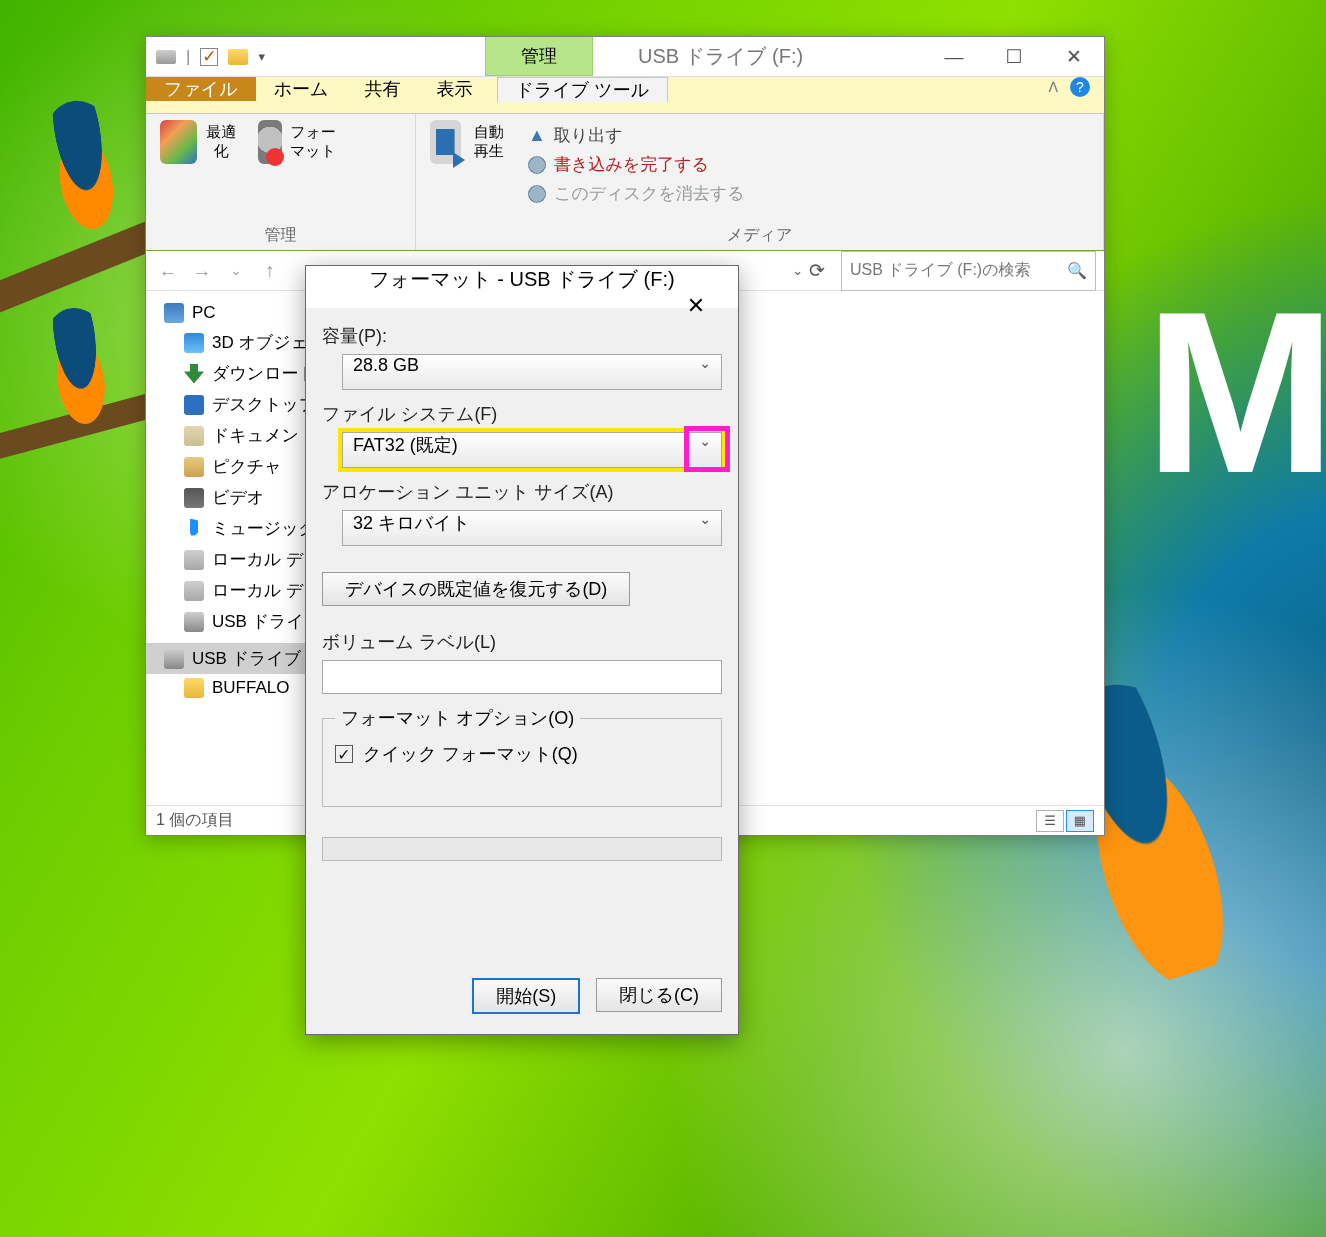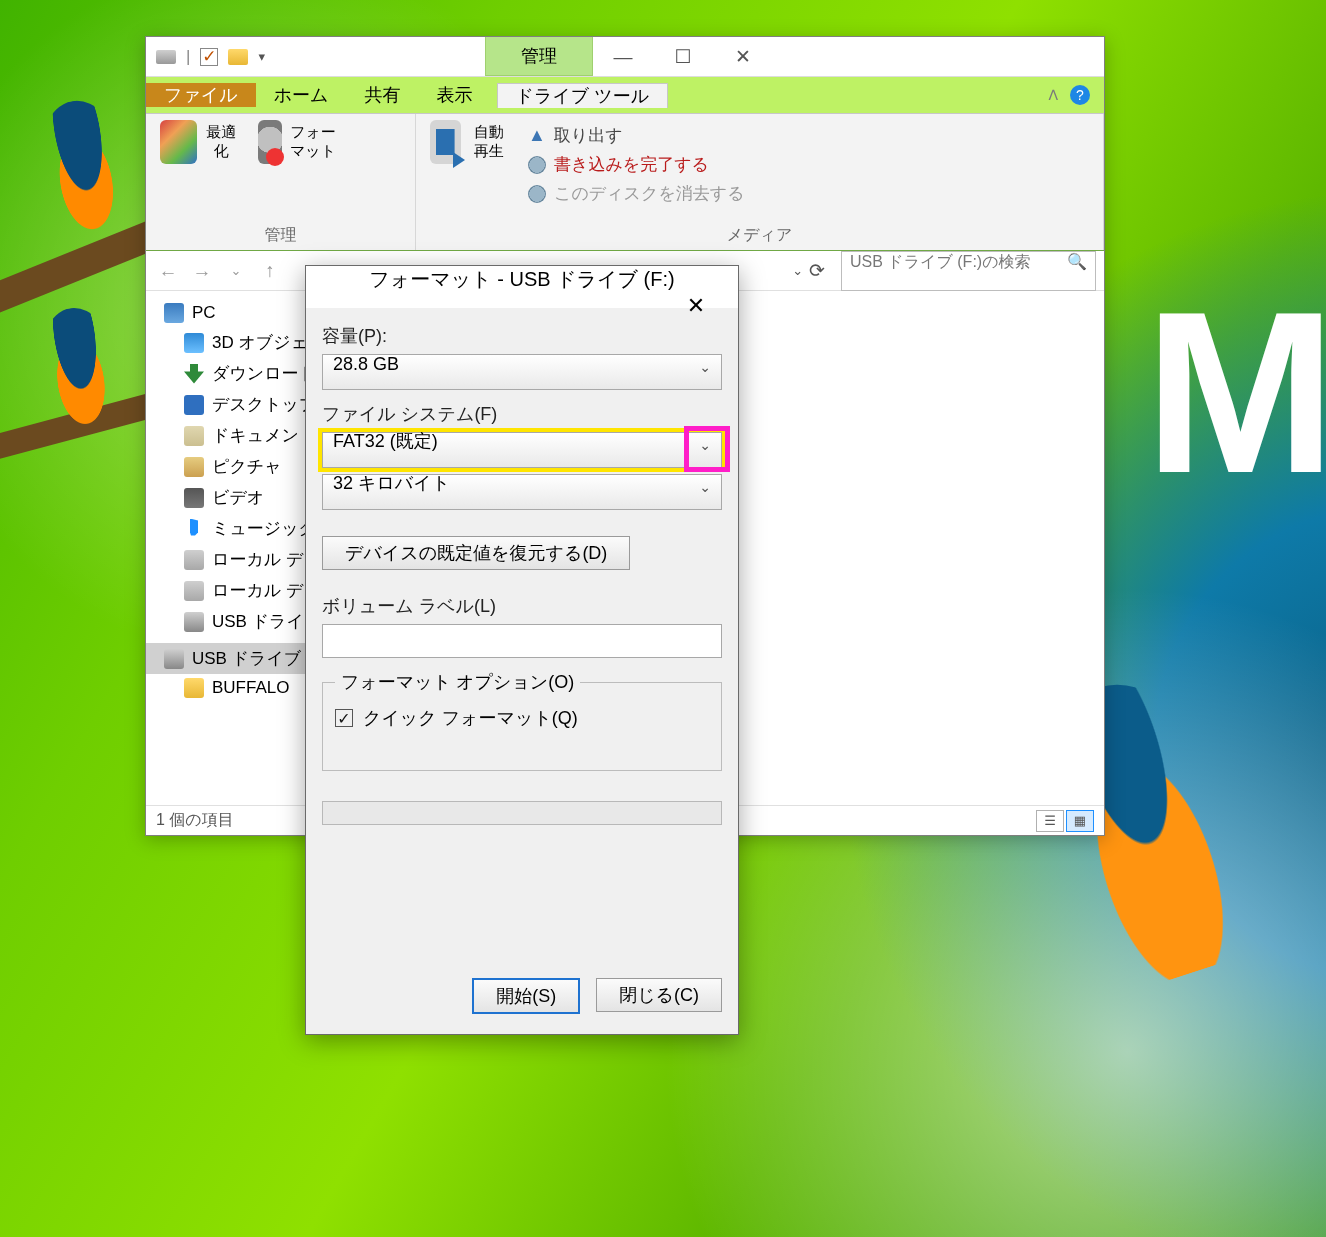--- a/index.html
+++ b/index.html
@@ -50,21 +50,21 @@
   .qat-sep { color:#888; }
   .contextual-tab {
     display:flex; flex-direction:column; justify-content:center; align-items:center;
     padding:0 35px; background:#b6e58a; border:1px solid #9fd06f; border-top:none;
     margin-left:210px; font-size:18px;
   }
   .titlebar-text { flex:1; display:flex; align-items:center; padding-left:45px; color:#777; font-size:20px; }
   .winctrls { display:flex; }
   .winbtn { width:60px; display:flex; align-items:center; justify-content:center; font-size:19px; color:#555; }
 
-  .ribbon-tabs { height:36px; background:#bef264; display:flex; align-items:center; font-size:18px; }
+  .ribbon-tabs { height:36px; background:#fef9c3; display:flex; align-items:flex-start; font-size:18px; }
   .rtab { padding:0 18px; display:flex; align-items:center; cursor:default; }
   .rtab.file { background:#c8871b; color:#fff; }
   .rtab.drivetools { background:#f3f3f3; border:1px solid #c7c7c7; border-bottom:none; margin-left:6px; }
   .help { margin-left:auto; display:flex; align-items:center; gap:12px; padding-right:14px; color:#0078d7; }
   .caret { color:#7a7a7a; font-size:14px; }
 
   .ribbon { background:#f3f3f3; border-top:1px solid #c7c7c7; border-bottom:1px solid #70a845; height:138px; display:flex; }
   .rgroup { border-right:1px solid #d7d7d7; display:flex; flex-direction:column; }
   .rrow { flex:1; display:flex; align-items:flex-start; gap:18px; padding:6px 14px 0; }
   .rgrlabel { text-align:center; font-size:16px; color:#666; padding-bottom:4px; }
@@ -80,21 +80,21 @@
   .media-list .mi { display:flex; align-items:center; gap:8px; }
   .mi .eject { color:#3c76b4; font-size:18px; }
   .mi .globe { width:18px;height:18px;border-radius:50%;background:radial-gradient(circle,#9bb6c8 0 60%,#6b8aa0 61% 100%); }
 
   .navrow { height:40px; display:flex; align-items:center; padding:4px 8px; gap:6px; background:#fff; border-bottom:1px solid #e0e0e0; font-size:19px; color:#999; }
   .navbtn { width:28px; text-align:center; }
   .refresh-wrap { margin-left:auto; display:flex; align-items:center; gap:6px; }
   .crumb-dd { font-size:13px; color:#555; }
   .searchbox {
     width:255px; height:40px; border:1px solid #bdbdbd; background:#fff;
-    margin-left:10px; display:flex; padding:0 8px; font-size:16px; color:#777;
+    margin-left:10px; display:flex; align-items:center; padding:0 8px; font-size:16px; color:#777;
   }
   .searchbox .mag { margin-left:auto; color:#666; }
 
   .body { flex:1; display:flex; background:#fff; }
   .tree { width:185px; border-right:1px solid #e5e5e5; padding:8px 0; font-size:17px; overflow:hidden; }
   .tnode { display:flex; align-items:center; gap:8px; padding:4px 6px 4px 18px; white-space:nowrap; }
   .tnode.lvl1 { padding-left:38px; }
   .tnode.sel { background:#d0d0d0; }
   .ticon { width:20px; height:20px; flex:none; border-radius:3px; }
   .ti-pc   { background:linear-gradient(#3a7bbf,#6aa8e0); }
@@ -122,21 +122,21 @@
     background:#f0f0f0; border:1px solid #6a6a6a;
     box-shadow:0 6px 24px rgba(0,0,0,.35);
     display:flex; flex-direction:column; font-size:18px;
   }
   .dtitlebar { height:42px; background:#fff; display:flex; align-items:center; padding:0 20px; font-size:20px;flex-direction:column; }
   .dclose { margin-left:auto; width:44px; text-align:center; font-size:22px; }
   .dbody { flex:1; padding:10px 16px 0; display:flex; flex-direction:column; gap:6px; }
   .lbl { font-size:18px; color:#222; margin-top:6px; }
   .combo {
     height:36px; border:1px solid #a8a8a8; background:linear-gradient(#fff,#e9e9e9);
-    display:flex; align-items:flex-end; padding:14px 10px; font-size:18px;
+    display:flex; align-items:flex-start; padding:0 10px; font-size:18px;margin-left:20px;
   }
   .combo .chev { margin-left:auto; font-size:14px; color:#555; }
   .combo.hl { outline:4px solid #ffe500; }
   .chev-hl {
     position:absolute; width:46px; height:46px; border:5px solid #ff1ec8; pointer-events:none;
   }
   .btn {
     height:34px; padding:16px 22px; border:1px solid #9a9a9a; background:linear-gradient(#fbfbfb,#e4e4e4);
     font-size:18px; display:inline-flex; align-items:center; justify-content:center;
   }
@@ -168,20 +168,21 @@
     <div class="qat">
       <span style="width:20px;height:14px;background:linear-gradient(#cfcfcf,#999);display:inline-block;border-radius:2px;"></span>
       <span class="qat-sep">|</span>
       <span style="width:18px;height:18px;border:1px solid #888;display:inline-flex;align-items:center;justify-content:center;color:#c05000;">✓</span>
       <span style="width:20px;height:16px;background:linear-gradient(#ffd96b,#e8b735);display:inline-block;border-radius:2px;"></span>
       <span style="font-size:13px;color:#555;">▾</span>
     </div>
     <div class="contextual-tab">
       <span>管理</span>
     </div>
+    <div class="titlebar-text">USB ドライブ (F:)</div>
     <div class="winctrls">
       <div class="winbtn">—</div>
       <div class="winbtn">☐</div>
       <div class="winbtn close">✕</div>
     </div>
   </div>
 
   <div class="ribbon-tabs">
     <div class="rtab file">ファイル</div>
     <div class="rtab">ホーム</div>
@@ -331,20 +332,21 @@
 
     <div class="lbl">ファイル システム(F)</div>
     <div style="position:relative;">
       <div class="combo hl">
         <span>FAT32 (既定)</span>
         <span class="chev">⌄</span>
       </div>
       <div class="chev-hl" style="right:-8px; top:-6px;"></div>
     </div>
 
+    <div class="lbl">アロケーション ユニット サイズ(A)</div>
     <div class="combo">
       <span>32 キロバイト</span>
       <span class="chev">⌄</span>
     </div>
 
     <div style="height:14px;"></div>
     <div style="display:flex;">
       <button class="btn">デバイスの既定値を復元する(D)</button>
     </div>
 

